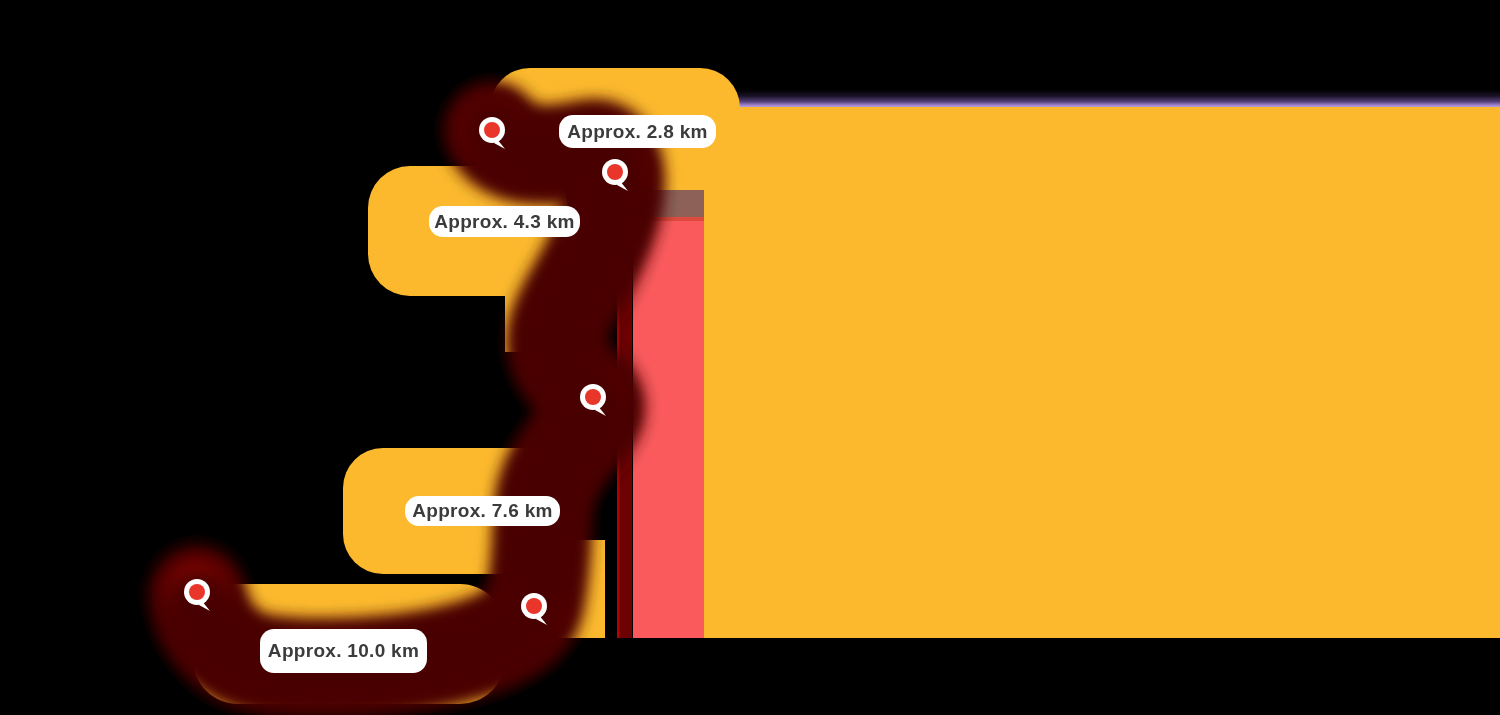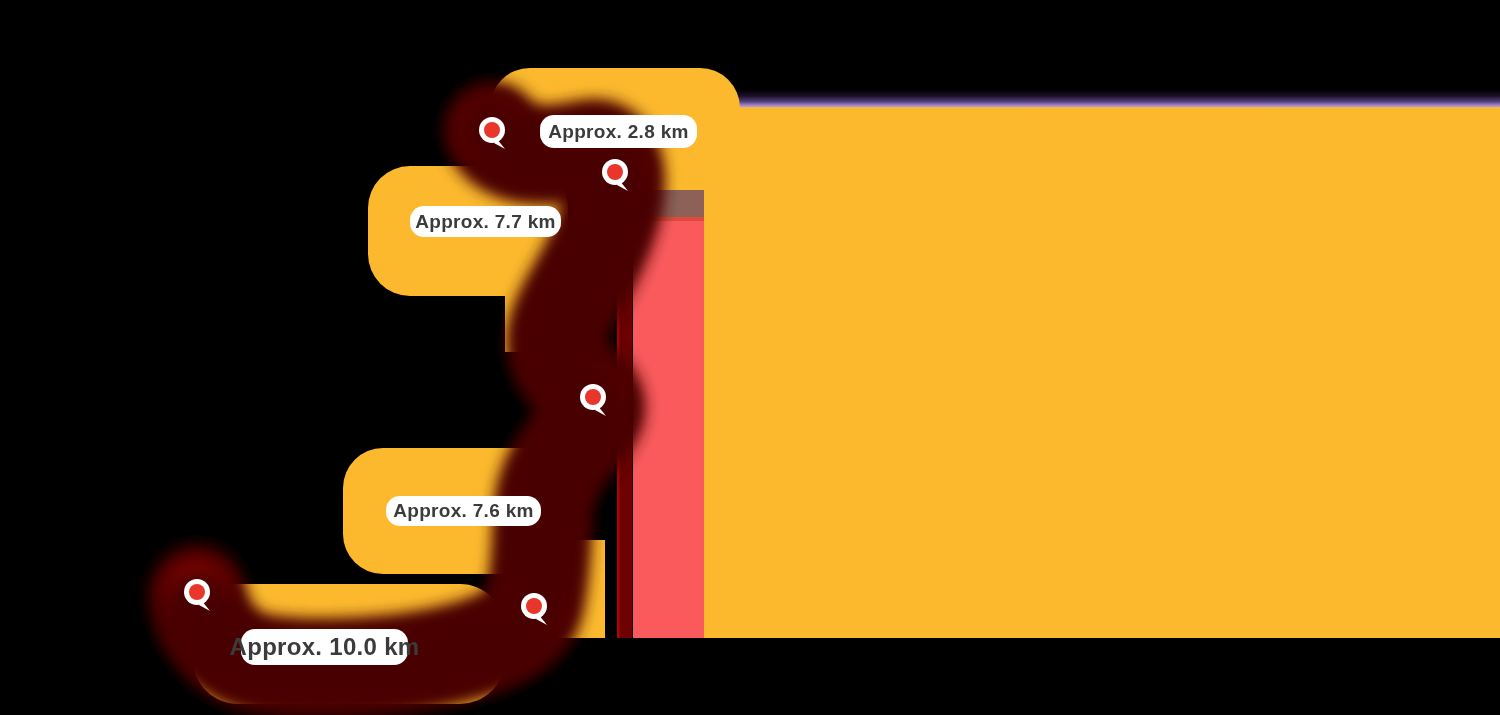--- a/index.html
+++ b/index.html
@@ -1,25 +1,25 @@
 <!DOCTYPE html>
 <html><head>
 <meta charset="utf-8">
 <style>
   html,body{margin:0;padding:0;background:#000;}
   #stage{position:relative;width:1500px;height:715px;background:#000;overflow:hidden;
          font-family:"Liberation Sans","DejaVu Sans",sans-serif;}
   #map-svg{position:absolute;left:0;top:0;}
   .pill{position:absolute;display:flex;align-items:center;justify-content:center;
         background:#ffffff;border-radius:14px;color:#3b3b3b;font-weight:bold;
-        font-size:19px;letter-spacing:.3px;white-space:nowrap;}
+        font-size:19px;letter-spacing:.3px;white-space:nowrap;margin-left:19px;}
   .pill-1{left:540px;top:115px;width:157px;height:33px;}
   .pill-2{left:410px;top:206px;width:151px;height:31px;}
   .pill-3{left:386px;top:496px;width:155px;height:30px;text-align:right;}
-  .pill-4{left:241px;top:629px;width:167px;height:36px;font-size:24px;}
+  .pill-4{left:241px;top:629px;width:167px;height:44px;font-size:19px;}
 </style>
 </head>
 <body>
 
 <div id="stage">
 
   <svg id="map-svg" width="1500" height="715" viewBox="0 0 1500 715">
     <defs>
       <linearGradient id="purpleRoad" x1="0" y1="0" x2="0" y2="1">
         <stop offset="0" stop-color="#000000"></stop>
@@ -89,16 +89,16 @@
     <g>
       <use href="#waypoint" transform="translate(492,130)"></use>
       <use href="#waypoint" transform="translate(615,172)"></use>
       <use href="#waypoint" transform="translate(593,397)"></use>
       <use href="#waypoint" transform="translate(534,606)"></use>
       <use href="#waypoint" transform="translate(197,592)"></use>
     </g>
   </svg>
 
   <div class="pill pill-1">Approx. 2.8 km</div>
-  <div class="pill pill-2">Approx. 7.7 km</div>
+  <div class="pill pill-2">Approx. 4.3 km</div>
   <div class="pill pill-3">Approx. 7.6 km</div>
   <div class="pill pill-4">Approx. 10.0 km</div>
 </div>
 
 </body></html>

